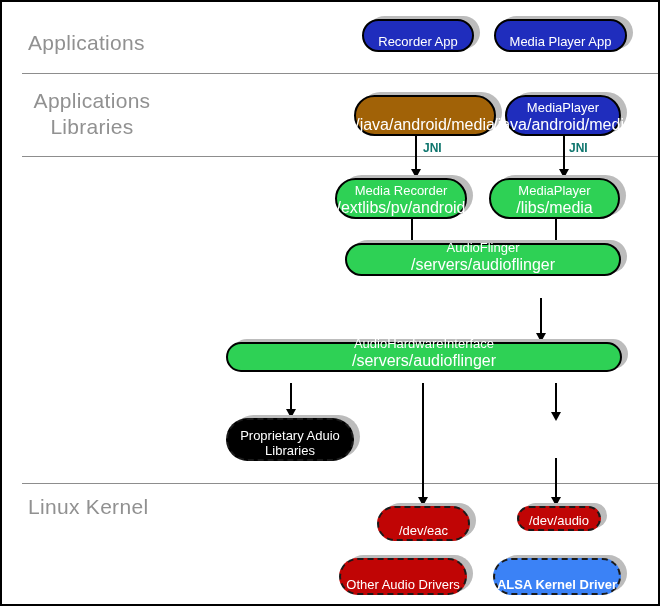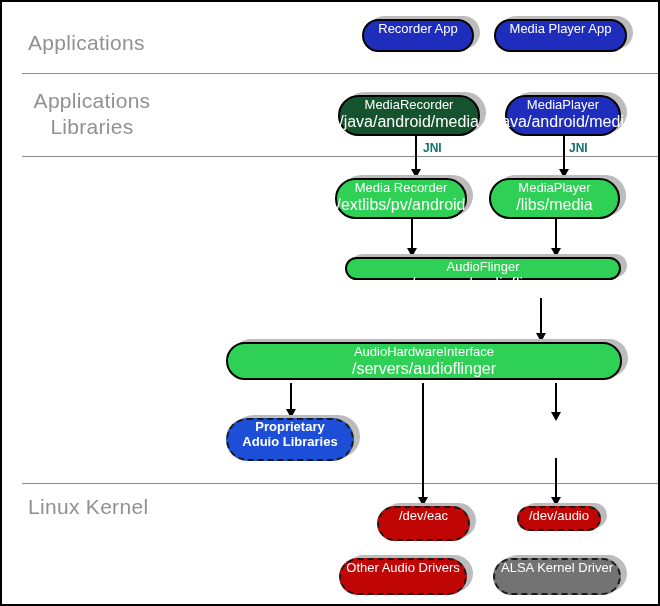--- a/index.html
+++ b/index.html
@@ -1,21 +1,21 @@
 <!DOCTYPE html>
 <html><head>
 <meta charset="utf-8">
 <style>
   html,body{margin:0;padding:0;background:#f2f2f2;font-family:"Liberation Sans", sans-serif;}
   #stage{position:relative;width:656px;height:602px;background:#ffffff;border:2px solid #000;overflow:hidden;}
   .sep{position:absolute;left:20px;right:0;height:1px;background:#8d8d8d;}
   .seclabel{position:absolute;color:#919191;font-size:21px;line-height:1.25;letter-spacing:0.3px;}
   .seclabel.centered{text-align:center;}
   .pill{position:absolute;border-radius:999px;border:2px solid #000;box-shadow:6px -3px 0 0 #bcbcbc;
-        display:flex;flex-direction:column;align-items:center;justify-content:flex-start;
+        display:flex;flex-direction:column;align-items:center;justify-content:flex-end;
         color:#fff;text-align:center;box-sizing:border-box;}
   .pill.dashed{border:2px dashed #1a1a1a;}
   .pill .t{font-size:13px;line-height:1.2;white-space:nowrap;}
   .pill .t.wrap{white-space:normal;line-height:1.15;}
   .pill .p{font-size:16px;line-height:1.15;white-space:nowrap;}
   .arrow{position:absolute;width:2px;background:#000;}
   .arrow::after{content:"";position:absolute;left:50%;transform:translateX(-50%);bottom:-9px;
         width:0;height:0;border-left:5px solid transparent;border-right:5px solid transparent;border-top:9px solid #000;}
   .jni{position:absolute;color:#0f766e;font-size:12px;font-weight:bold;}
 </style>
@@ -35,21 +35,21 @@
   </div>
   <div class="seclabel" style="left:26px;top:492px;">Linux Kernel</div>
 
   <div class="pill" style="left: 360px; top: 17px; width: 112px; height: 33px; background: rgb(31, 45, 189);">
     <span class="t">Recorder App</span>
   </div>
   <div class="pill" style="left: 492px; top: 17px; width: 133px; height: 33px; background: rgb(31, 45, 189);">
     <span class="t">Media Player App</span>
   </div>
 
-  <div class="pill" style="left: 336px; top: 93px; width: 142px; height: 41px; background: #14532d;">
+  <div class="pill" style="left: 352px; top: 93px; width: 142px; height: 41px; background: #a16207; gap: 28px;">
     <span class="t">MediaRecorder</span>
     <span class="p">/java/android/media</span>
   </div>
   <div class="pill" style="left: 503px; top: 93px; width: 116px; height: 41px; background: rgb(31, 45, 189);">
     <span class="t">MediaPlayer</span>
     <span class="p">/java/android/media</span>
   </div>
 
   <div class="arrow" style="left:413px;top:134px;height:33px;"></div>
   <div class="arrow" style="left:561px;top:134px;height:33px;"></div>
@@ -61,48 +61,48 @@
     <span class="p">/extlibs/pv/android</span>
   </div>
   <div class="pill" style="left: 487px; top: 176px; width: 131px; height: 41px; background: rgb(46, 209, 85);">
     <span class="t">MediaPlayer</span>
     <span class="p">/libs/media</span>
   </div>
 
   <div class="arrow" style="left:409px;top:217px;height:29px;"></div>
   <div class="arrow" style="left:553px;top:217px;height:29px;"></div>
 
-  <div class="pill" style="left: 343px; top: 255px; width: 276px; height: 23px; background: rgb(46, 209, 85);">
+  <div class="pill" style="left: 343px; top: 241px; width: 276px; height: 33px; background: rgb(46, 209, 85);">
     <span class="t">AudioFlinger</span>
     <span class="p">/servers/audioflinger</span>
   </div>
 
   <div class="arrow" style="left:538px;top:296px;height:35px;"></div>
 
-  <div class="pill" style="left: 224px; top: 340px; width: 396px; height: 38px; background: rgb(46, 209, 85);">
+  <div class="pill" style="left: 224px; top: 340px; width: 396px; height: 30px; background: rgb(46, 209, 85);">
     <span class="t">AudioHardwareInterface</span>
     <span class="p">/servers/audioflinger</span>
   </div>
 
   <div class="arrow" style="left:288px;top:381px;height:26px;"></div>
   <div class="arrow" style="left:420px;top:381px;height:114px;"></div>
   <div class="arrow" style="left:553px;top:381px;height:29px;"></div>
 
-  <div class="pill dashed" style="left: 224px; top: 416px; width: 128px; height: 43px; padding: 0px 8px; background: #1d4ed8; font-weight: bold;">
+  <div class="pill dashed" style="left: 224px; top: 416px; width: 128px; height: 43px; padding: 0px 8px; background: #000000;">
     <span class="t wrap">Proprietary Aduio Libraries</span>
   </div>
 
   <div class="arrow" style="left:553px;top:456px;height:39px;"></div>
 
   <div class="pill dashed" style="left: 375px; top: 504px; width: 93px; height: 35px; background: rgb(192, 5, 5);">
     <span class="t">/dev/eac</span>
   </div>
   <div class="pill dashed" style="left: 515px; top: 504px; width: 84px; height: 25px; background: rgb(192, 5, 5);">
     <span class="t">/dev/audio</span>
   </div>
   <div class="pill dashed" style="left: 337px; top: 556px; width: 128px; height: 37px; background: rgb(192, 5, 5);">
     <span class="t">Other Audio Drivers</span>
   </div>
-  <div class="pill dashed" style="left: 491px; top: 556px; width: 128px; height: 37px; background: #737373;">
+  <div class="pill dashed" style="left: 491px; top: 556px; width: 128px; height: 37px; background: #3b82f6; font-weight: bold;">
     <span class="t">ALSA Kernel Driver</span>
   </div>
 
 </div>
 
 </body></html>

